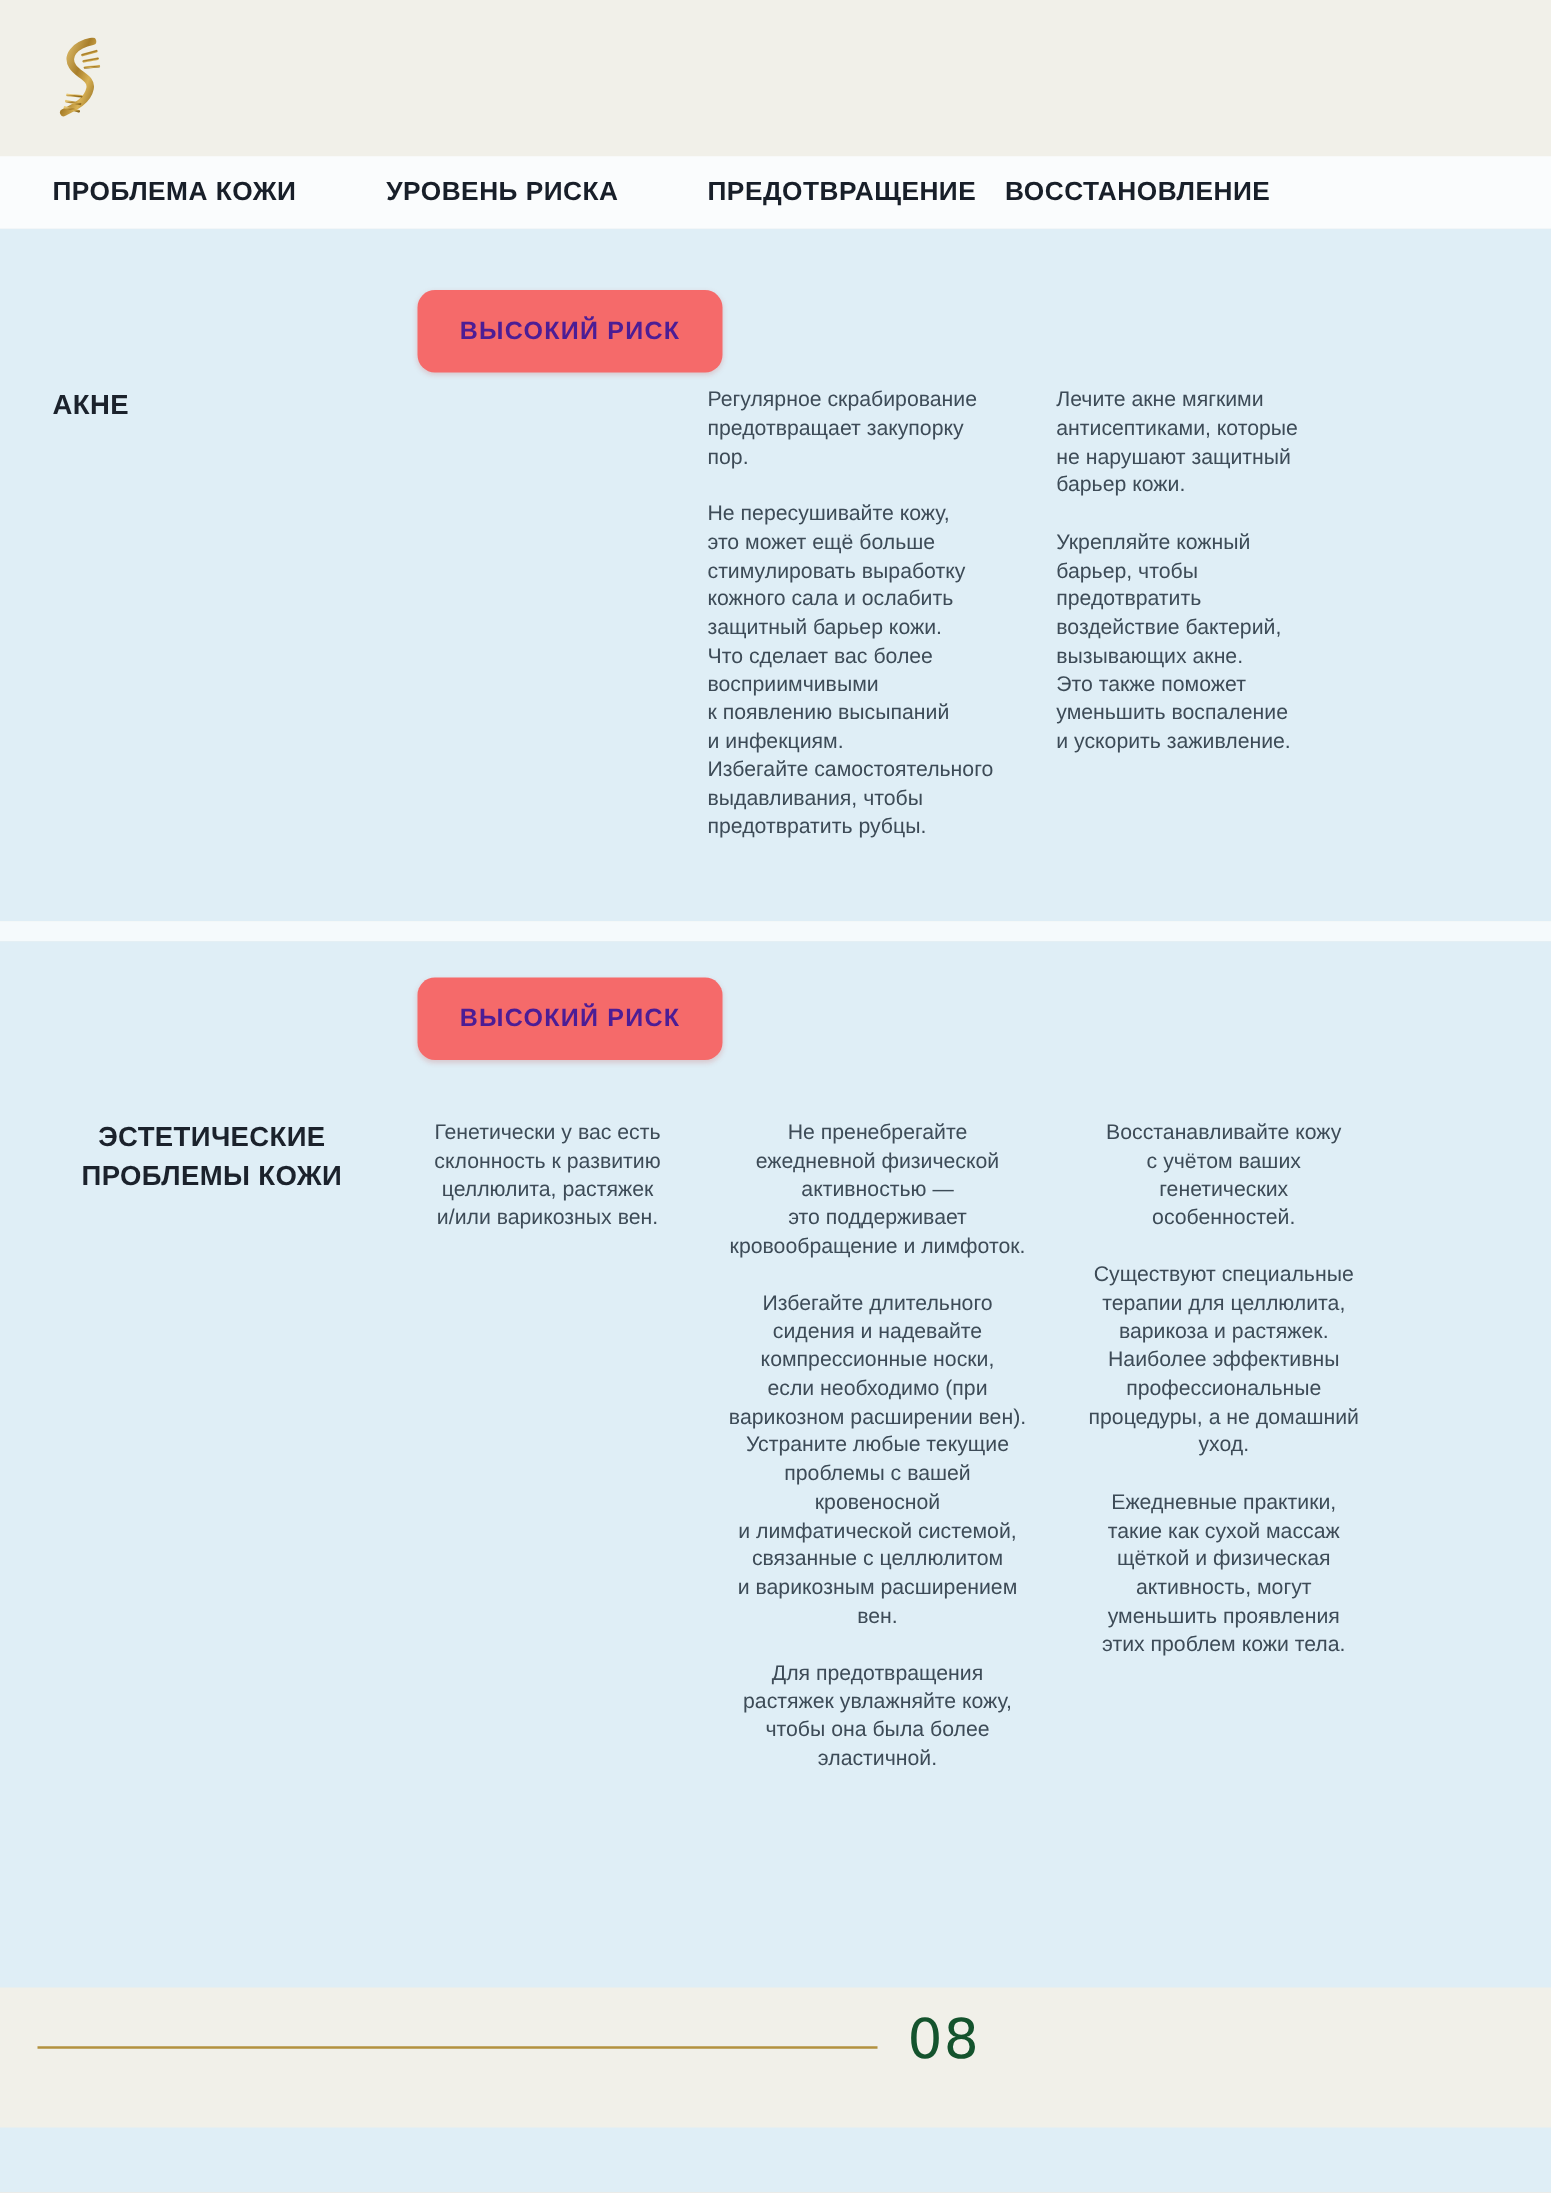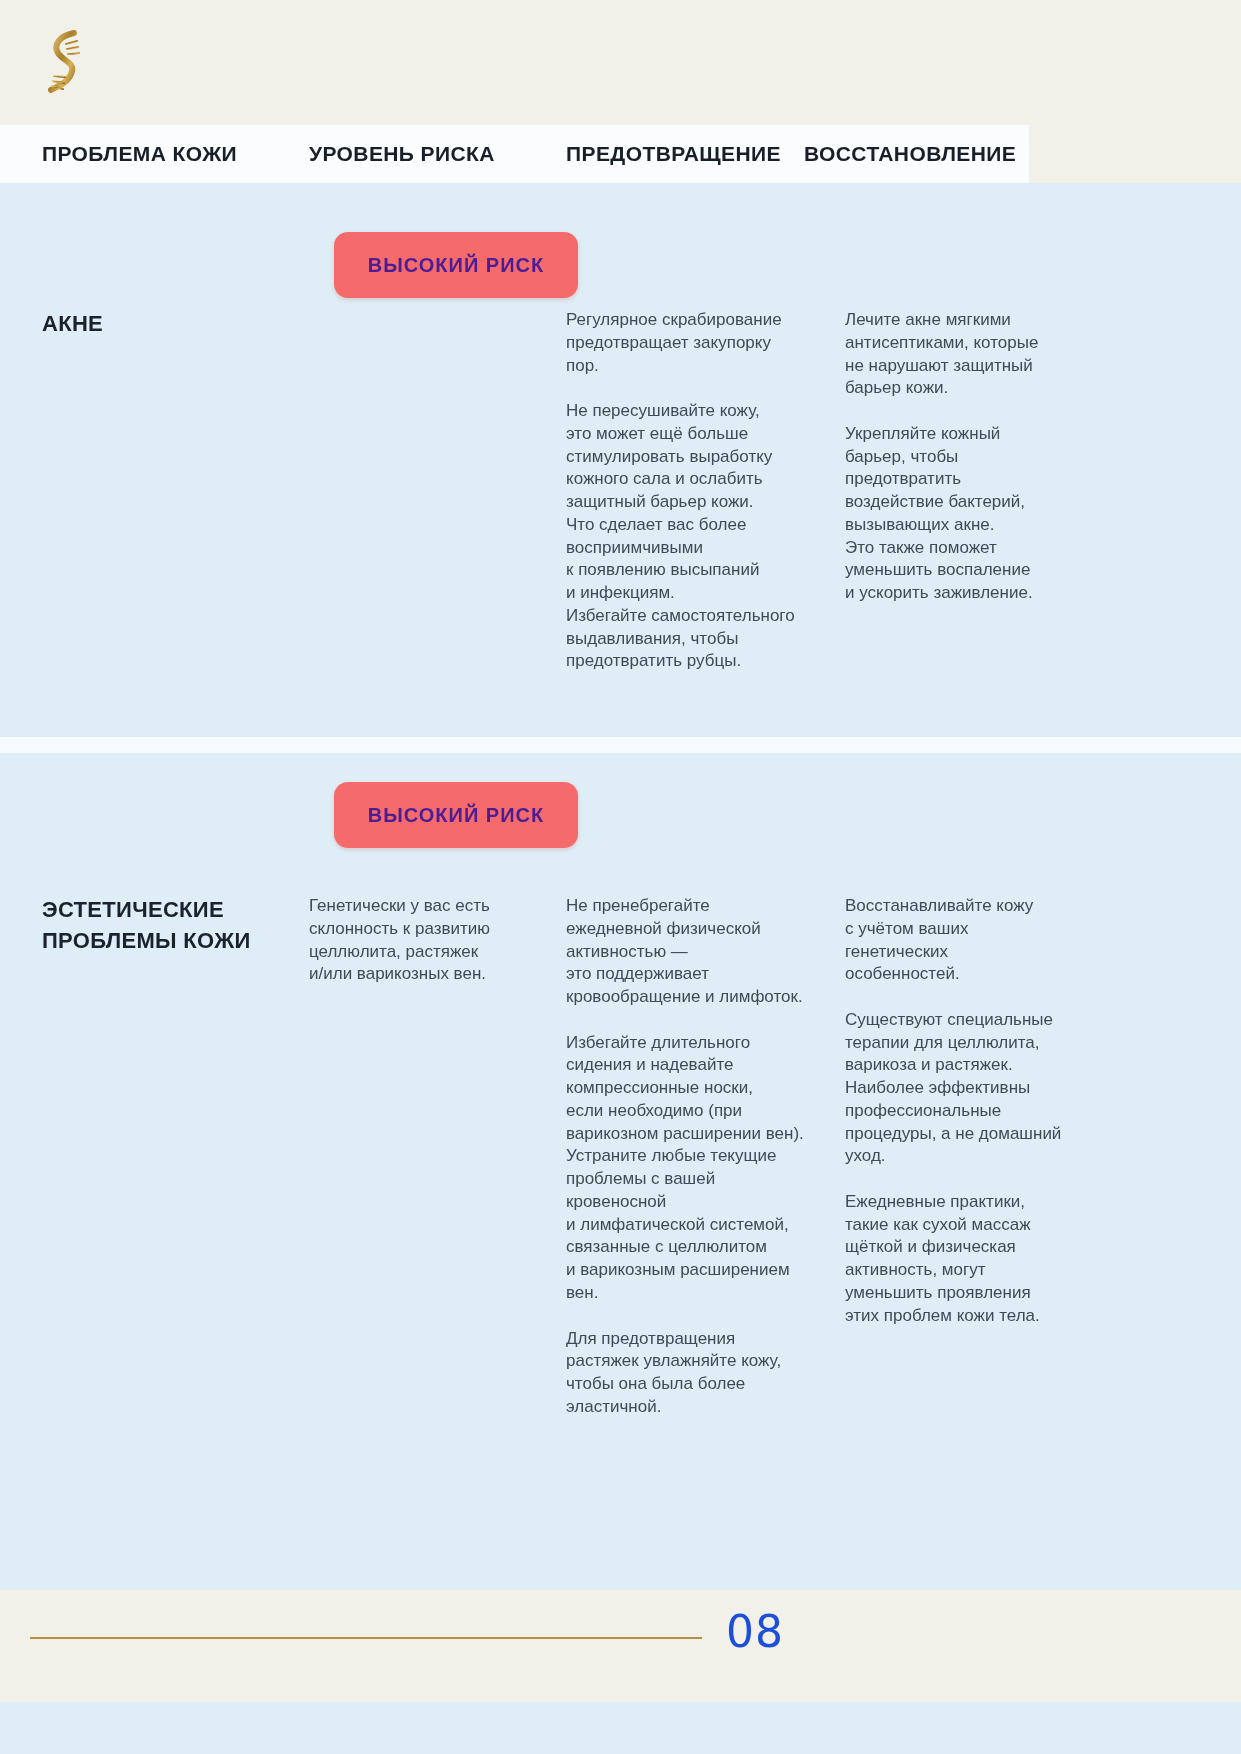--- a/index.html
+++ b/index.html
@@ -7,21 +7,21 @@
     position:relative;
     width:1241px;height:1754px;
     background:#f1f0e9;
     font-family:"Liberation Sans", sans-serif;
     overflow:hidden;
     margin:0 auto;
   }
   
   .logo{position:absolute;left:44px;top:30px;width:44px;height:70px;}
   .header-bar{
-    position:absolute;left:0;top:125px;width:1029px;height:58px;
+    position:absolute;left:0;top:125px;width:1241px;height:58px;
     background:#fafcfd;
   }
   .col-head{
     position:absolute;top:17px;
     font-size:21px;font-weight:700;color:#181f29;
     letter-spacing:0.4px;white-space:nowrap;
   }
   .col-head.c1{left:42px;}
   .col-head.c2{left:309px;}
   .col-head.c3{left:566px;}
@@ -44,37 +44,37 @@
     white-space:nowrap;
   }
   .s1 .badge{top:49px;}
   .s2 .badge{top:29px;}
   .cell{
     position:absolute;
     font-size:17px;line-height:1.34;color:#3d4b57;
     white-space:pre-line;
   }
   .s1 .cell{top:126px;}
-  .s2 .cell{top:142px;}
+  .s2 .cell{top:142px;text-align:center;}
   .cell.problem{
     left:42px;width:255px;
     font-size:22px;font-weight:700;color:#1b222c;
     line-height:1.4;letter-spacing:0.3px;
   }
   .cell.risk{left:309px;width:258px;}
   .cell.prevention{left:566px;width:272px;}
   .cell.recovery{left:845px;width:268px;}
   
   .footer-line{
     position:absolute;left:30px;top:1637px;width:672px;height:2px;
     background:#b3913f;
   }
   .page-number{
     position:absolute;left:726px;top:1606px;
-    font-size:44px;font-weight:400;color:#1d4ed8;
+    font-size:44px;font-weight:400;color:#14532d;
     font-family:"DejaVu Sans", sans-serif;
     letter-spacing:1px;
   }
   .bottom-strip{
     position:absolute;left:0;bottom:0;width:1241px;height:52px;
     background:#dfeef6;
   }
 </style>
 </head>
 <body>

